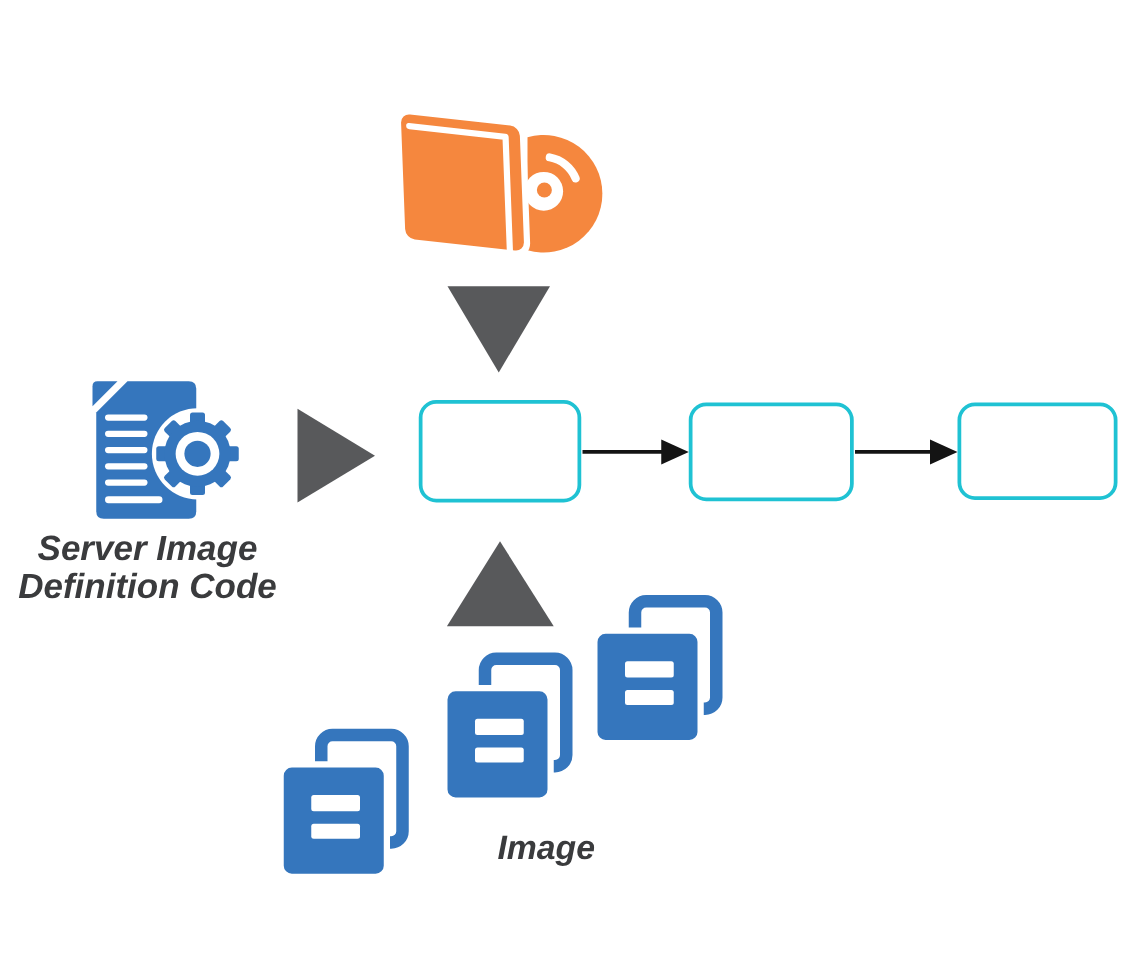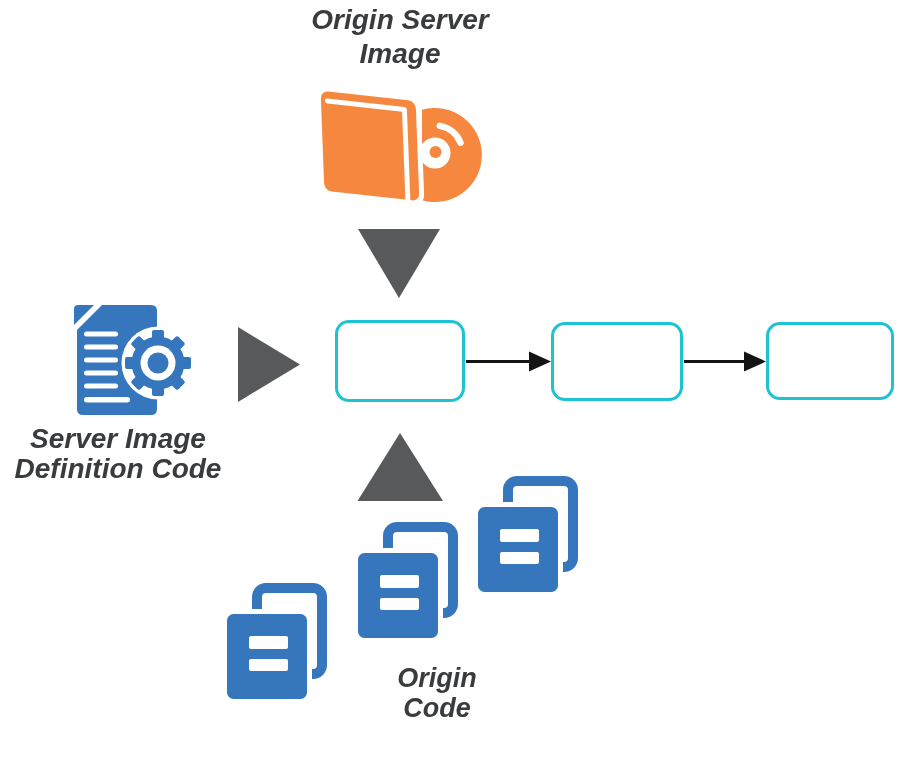--- a/index.html
+++ b/index.html
@@ -116,26 +116,21 @@
 
     <use href="#docpair" transform="translate(222,583)"></use>
     <use href="#docpair" transform="translate(353,522)"></use>
     <use href="#docpair" transform="translate(473,476)"></use>
   </svg>
 
   <div class="pipeline-box box-1"></div>
   <div class="pipeline-box box-2"></div>
   <div class="pipeline-box box-3"></div>
 
-  <div class="diagram-label label-top">
-    <span>Origin Server</span>
-    <span>Image</span>
-  </div>
   <div class="diagram-label label-left">
     <span>Server Image</span>
     <span>Definition Code</span>
   </div>
   <div class="diagram-label label-bottom">
-    <span>Origin</span>
-    <span>Code</span>
+    <span>Image</span>
   </div>
 
 </div>
 
 </body></html>

